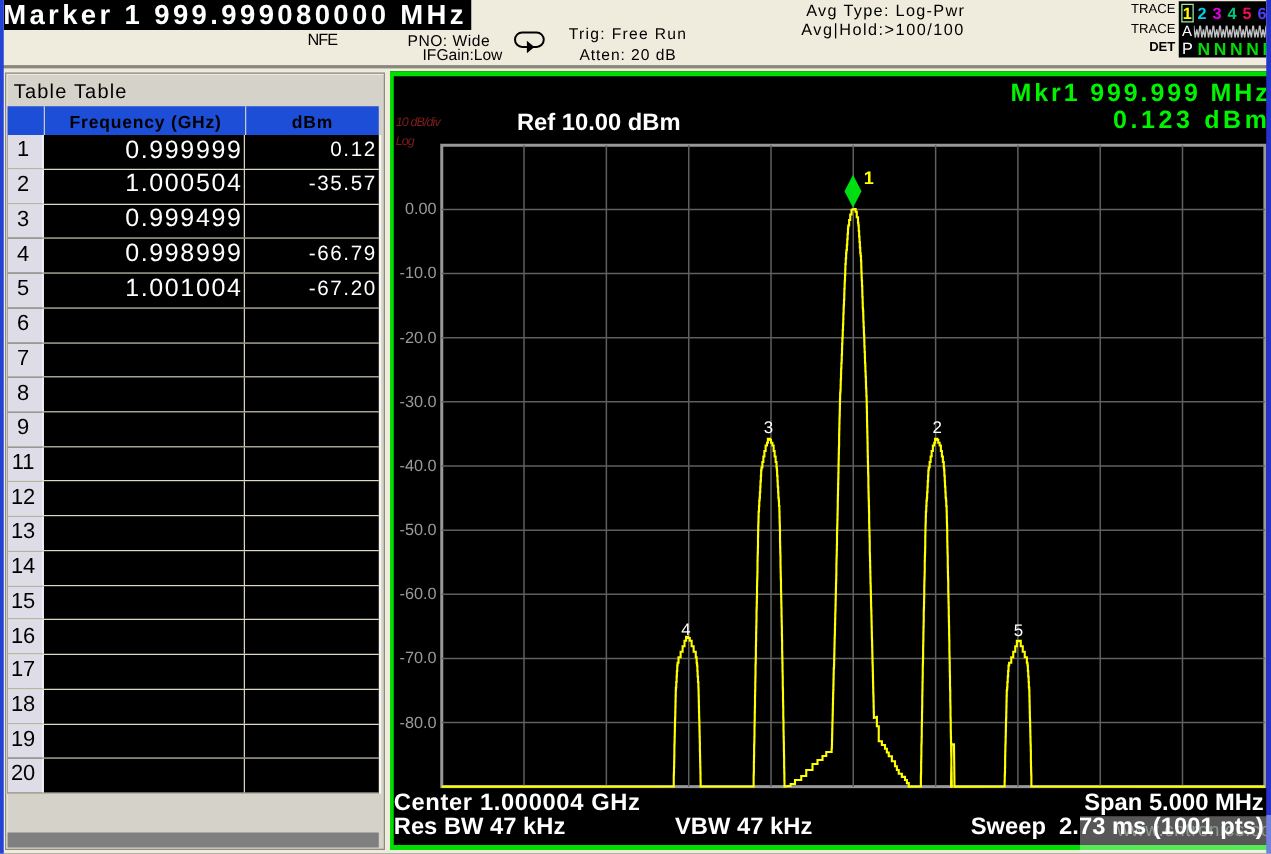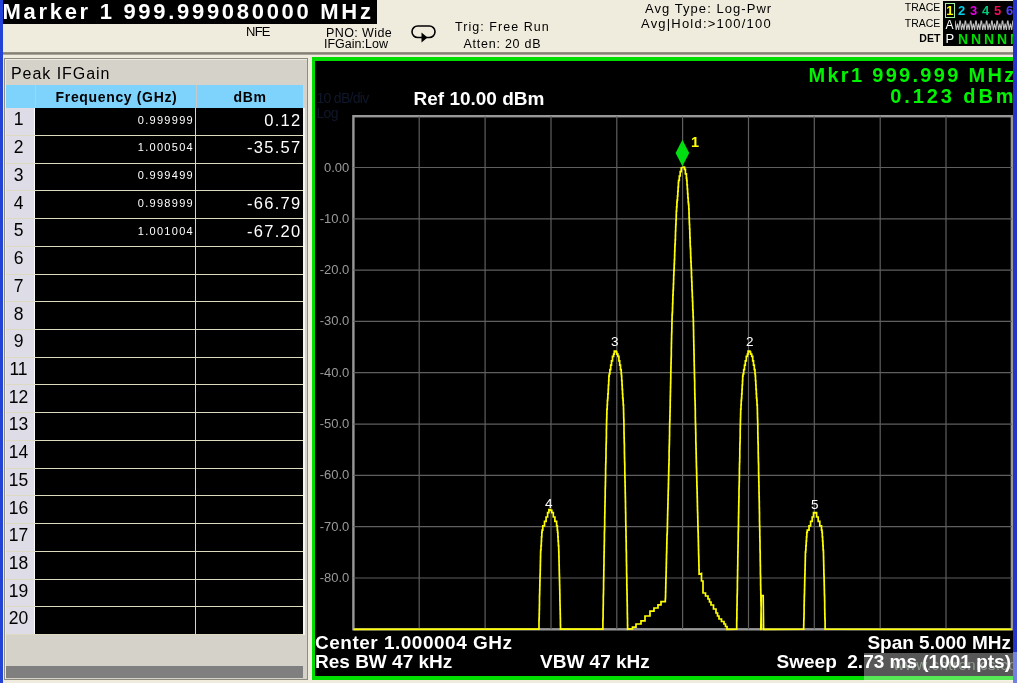--- a/index.html
+++ b/index.html
@@ -11,48 +11,48 @@
   font-weight:bold; font-size:22px; line-height:23px; padding-left:0px; letter-spacing:2.7px; white-space:nowrap;}
 .tb { font-weight:normal; font-size:12.5px; color:#000; line-height:13px; white-space:nowrap;}
 #shadow { left:0; top:51.5px; width:1017px; height:3.5px;
   background:linear-gradient(#9b988b,#7f7d72 60%,#c6c3b4); }
 #trlabels div { position:absolute; right:76.7px; font-size:10.5px; line-height:11px; color:#000; white-space:nowrap; }
 #trbox { left:942.5px; top:1px; width:70.5px; height:45.3px; background:#000; }
 .trn { position:absolute; top:2px; font-size:13px; font-weight:bold; line-height:15px; }
 #panel { left:4px; top:57.5px; width:303.5px; height:622.5px; background:#d5d2ca;
   border:1px solid #8e8c81; box-shadow:inset 1px 1px 0 #eeebe2; }
 #ptitle { left:11px; top:64.7px; font-size:16px; letter-spacing:0.95px; color:#000; }
-#thead { left:6px; top:85px; width:297px; height:23.3px; background:#7dd3fc; }
+#thead { left:6px; top:85px; width:297px; height:23.3px; background:#1d4ed8; }
 #thead .sep { position:absolute; top:0; width:1px; height:23.3px; background:#c8c8c8; }
 #thead div { position:absolute; top:3.6px; font-size:14px; font-weight:bold; letter-spacing:0.65px; color:#000; text-align:center; }
 #tbody { left:6px; top:108.3px; width:299px; border-right:2px solid #f6f6f0; }
 .trow { position:relative; width:297px; height:27.72px; background:#000; border-bottom:1px solid #dedac2; }
 .tnum { position:absolute; left:0; top:0; width:29px; height:26.72px; background:#dedce6;
   border-right:1px solid #fff; color:#000; font-size:17.5px; line-height:19px; padding-top:2.2px; text-align:center; padding-right:3px; }
 .tfreq { position:absolute; left:30px; top:0; width:160px; height:26.72px; color:#fff;
-  font-size:11px; line-height:19px; padding-top:2.4px; letter-spacing:1.3px; text-align:right; padding-right:1px; border-right:1px solid #d8d4be; }
+  font-size:20px; line-height:19px; padding-top:2.4px; letter-spacing:1.3px; text-align:right; padding-right:1px; border-right:1px solid #d8d4be; }
 .tdbm { position:absolute; left:191px; top:0; width:106px; height:26.72px; color:#fff;
   font-size:16.5px; line-height:19px; padding-top:2.4px; letter-spacing:1.3px; text-align:right; padding-right:1.5px; }
 #tscroll { left:6px; top:665.5px; width:297px; height:12px; background:#7f7f7f; }
 #disp { left:312px; top:57px; width:705px; height:623px; background:#000;
   border:solid #00dd00; border-width:4px 3px 4px 3px; }
 #mkr { right:0.5px; top:65.4px; text-align:right; color:#00f400; font-weight:bold; font-size:20px; line-height:20.5px; white-space:nowrap; }
-#dbdiv { left:316.5px; top:90.7px; color:#0f172a; font-size:14px; letter-spacing:-0.7px; line-height:15px; }
+#dbdiv { left:316.5px; top:90.7px; color:#7f1d1d; font-size:10px; letter-spacing:-0.7px; line-height:15px;font-style:italic; }
 #ref { left:413.5px; top:89.3px; color:#fff; font-weight:bold; font-size:19px; line-height:20px; }
 .bot { color:#fff; font-weight:bold; font-size:19px; line-height:20px; white-space:nowrap; }
 #wmark { left:817px; top:652.5px; width:196px; height:28.5px; background:rgba(255,255,255,0.34);
   color:rgba(195,220,195,0.5); font-size:15px; line-height:23px; text-align:center; letter-spacing:0.5px;margin-left:47px; }
 .plab { position:absolute; color:#fff; font-size:13.5px; line-height:14px; }
 </style></head>
 <body>
 <div class="abs" id="shadow"></div>
 <div class="abs" id="mkbar">Marker 1 999.999080000 MHz</div>
 <div class="abs tb" style="left:246px; top:24.8px; font-size:13px; letter-spacing:-0.75px;">NFE</div>
 <div class="abs tb" style="left:326px; top:27.4px; letter-spacing:0.4px;">PNO: Wide</div>
-<div class="abs tb" style="left:324px; top:38.2px; letter-spacing:0;">IFGain:Low</div>
+<div class="abs tb" style="left:338px; top:38.2px; letter-spacing:0;">IFGain:Low</div>
 <svg class="abs" style="left:410px; top:23.5px;" width="28" height="20" viewBox="0 0 28 20">
   <rect x="2" y="2" width="23" height="11.5" rx="5.7" fill="none" stroke="#000" stroke-width="1.6"></rect>
   <polygon points="11.5,8.5 11.5,18.5 17.5,13.5" fill="#000"></polygon>
 </svg>
 <div class="abs tb" style="left:455px; top:21.4px; letter-spacing:1.05px;text-align:center;">Trig: Free Run</div>
 <div class="abs tb" style="left:463.5px; top:38.4px; letter-spacing:0.75px;">Atten: 20 dB</div>
 <div class="abs tb" style="left:645px; top:2.3px; font-size:13px; letter-spacing:1.05px;">Avg Type: Log-Pwr</div>
 <div class="abs tb" style="left:641px; top:17px; font-size:13px; letter-spacing:1.2px;">Avg|Hold:&gt;100/100</div>
 <div class="abs" id="trlabels" style="width:1017px;">
   <div style="top:1.7px;">TRACE</div>
@@ -67,21 +67,21 @@
   <div class="trn" style="left:51.5px; color:#ee1054;">5</div>
   <div class="trn" style="left:63.5px; color:#5340ff;">6</div>
   <div style="position:absolute; left:3px; top:17px; color:#fff; font-size:12px;">A</div>
   <svg style="position:absolute; left:12px; top:17.5px;" width="58" height="13" viewBox="0 0 58 13">
     <path d="M0.0,1.5 l1.2,9.5 l1.25,-6.5 l1.25,6.5 l1.2,-9.5 M5.3,1.5 l1.2,9.5 l1.25,-6.5 l1.25,6.5 l1.2,-9.5 M10.6,1.5 l1.2,9.5 l1.25,-6.5 l1.25,6.5 l1.2,-9.5 M15.9,1.5 l1.2,9.5 l1.25,-6.5 l1.25,6.5 l1.2,-9.5 M21.2,1.5 l1.2,9.5 l1.25,-6.5 l1.25,6.5 l1.2,-9.5 M26.5,1.5 l1.2,9.5 l1.25,-6.5 l1.25,6.5 l1.2,-9.5 M31.8,1.5 l1.2,9.5 l1.25,-6.5 l1.25,6.5 l1.2,-9.5 M37.1,1.5 l1.2,9.5 l1.25,-6.5 l1.25,6.5 l1.2,-9.5 M42.4,1.5 l1.2,9.5 l1.25,-6.5 l1.25,6.5 l1.2,-9.5 M47.7,1.5 l1.2,9.5 l1.25,-6.5 l1.25,6.5 l1.2,-9.5 M53.0,1.5 l1.2,9.5 l1.25,-6.5 l1.25,6.5 l1.2,-9.5" fill="none" stroke="#c0c0c0" stroke-width="1.1"></path>
   </svg>
   <div style="position:absolute; left:3px; top:29.6px; color:#fff; font-size:13px;">P</div>
   <div style="position:absolute; left:15.5px; top:30px; color:#00dd00; font-size:14px; font-weight:bold; letter-spacing:2.9px; white-space:nowrap;">NNNNN</div>
 </div>
 <div class="abs" id="panel"></div>
-<div class="abs" id="ptitle">Peak IFGain</div>
+<div class="abs" id="ptitle">Table Table</div>
 <div class="abs" id="thead">
   <div style="left:30px; width:161px;">Frequency (GHz)</div>
   <div style="left:191px; width:106px;">dBm</div>
   <div class="sep" style="left:29px;"></div>
   <div class="sep" style="left:190px;"></div>
 </div>
 <div class="abs" id="tbody">
 <div class="trow">
       <div class="tnum">1</div>
       <div class="tfreq">0.999999</div>

